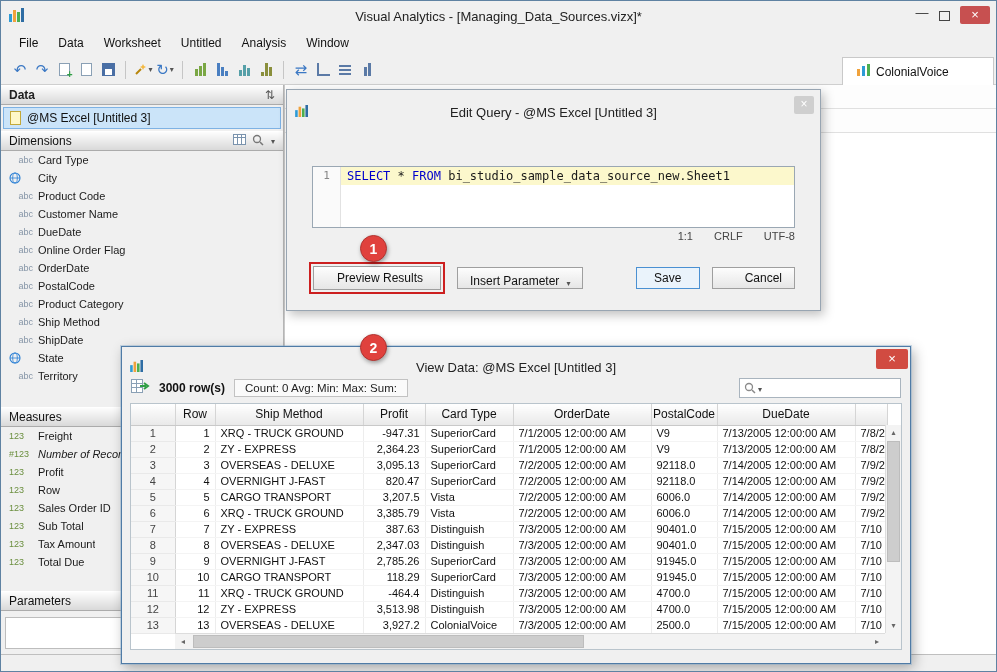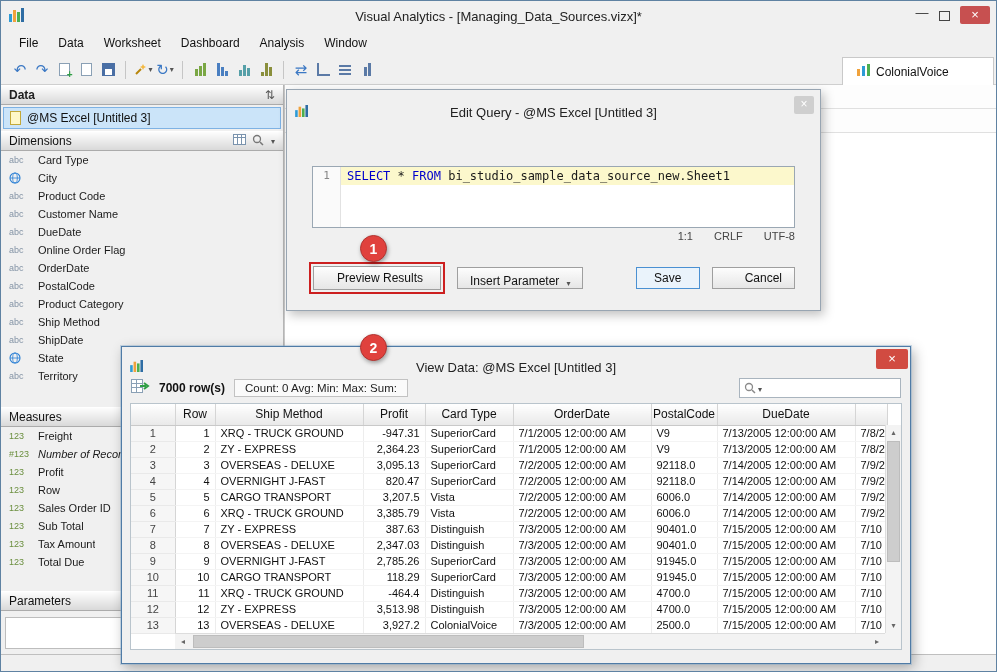--- a/index.html
+++ b/index.html
@@ -49,21 +49,21 @@
                border-right:1px solid #b5b5b5; z-index:2; }
   .panel-header { height:20px; background:linear-gradient(#fdfdfd,#d9d9d9); border-top:1px solid #fff;
                   border-bottom:1px solid #ababab; display:flex; align-items:center; padding:0 8px; font-size:12px; }
   .panel-header .ph-label { font-weight:bold; color:#222; }
   .ph-right { margin-left:auto; display:flex; align-items:center; gap:6px; color:#555; }
   .source-row { margin:2px 2px; height:22px; display:flex; align-items:center; gap:6px; padding-left:6px;
                 background:#cbe4f9; border:1px solid #7eb2e4; font-size:12px; }
   .icon-file { width:11px; height:14px; background:#fff8c9; border:1px solid #c3a93a; }
   .field-row { height:18px; display:flex; align-items:center; padding-left:8px; gap:5px; }
   .f-type { width:24px; font-size:9px; letter-spacing:0; flex:none; }
-  .f-abc { color:#8494a6; }
+  .f-abc { color:#8494a6;text-align:right; }
   .f-num { color:#6b8f3f; }
   .f-globe { width:24px; flex:none; display:flex; }
   .f-label { font-size:11px; color:#1b1b1b; white-space:nowrap; overflow:hidden; }
   .f-italic { font-style:italic; }
   .param-box { margin:6px 4px 0 4px; height:32px; background:#fff; border:1px solid #bdbdbd; }
 
   
   .wtitle { height:28px; display:flex; align-items:flex-end; position:relative; }
   .wtitle .logo { margin-left:8px; }
   .wtitle-text { position:absolute; left:0; right:0; text-align:center; font-size:13px; color:#222; }
@@ -154,21 +154,21 @@
       <span class="wc-min">—</span>
       <span class="wc-max"></span>
       <span class="wc-close">×</span>
     </span>
   </div>
 
   <div class="menubar">
     <span class="menu-item">File</span>
     <span class="menu-item">Data</span>
     <span class="menu-item">Worksheet</span>
-    <span class="menu-item">Dashboard</span>
+    <span class="menu-item">Untitled</span>
     <span class="menu-item">Analysis</span>
     <span class="menu-item">Window</span>
   </div>
 
   <div class="toolbar">
     <span class="tbtn">↶</span>
     <span class="tbtn">↷</span>
     <span class="tbtn">
         <span class="icon-page plus"></span>
       </span>
@@ -450,21 +450,21 @@
     <div class="vd-toolbar">
       <span>
         <svg width="19" height="14" viewBox="0 0 19 14">
             <rect x="0.5" y="0.5" width="11" height="13" fill="#fff" stroke="#8aa0b5"></rect>
             <line x1="0" y1="4.5" x2="12" y2="4.5" stroke="#8aa0b5"></line>
             <line x1="0" y1="8.5" x2="12" y2="8.5" stroke="#8aa0b5"></line>
             <line x1="5.5" y1="0" x2="5.5" y2="14" stroke="#8aa0b5"></line>
             <path d="M9 7 L15 7 M13 4 L17 7 L13 10" stroke="#2f9e44" stroke-width="2" fill="none"></path>
           </svg>
       </span>
-      <span class="vd-rows-label">7000 row(s)</span>
+      <span class="vd-rows-label">3000 row(s)</span>
       <span class="vd-stats">Count: 0 Avg:  Min:  Max:  Sum:</span>
       <span class="vd-search">
         <span class="sic">
           <span>
             <svg width="12" height="12" viewBox="0 0 12 12">
                 <circle cx="5" cy="5" r="3.5" fill="none" stroke="#8a8a8a" stroke-width="1.3"></circle>
                 <line x1="8" y1="8" x2="11" y2="11" stroke="#8a8a8a" stroke-width="1.5"></line>
               </svg>
           </span>
           <span class="ddw">▾</span>

